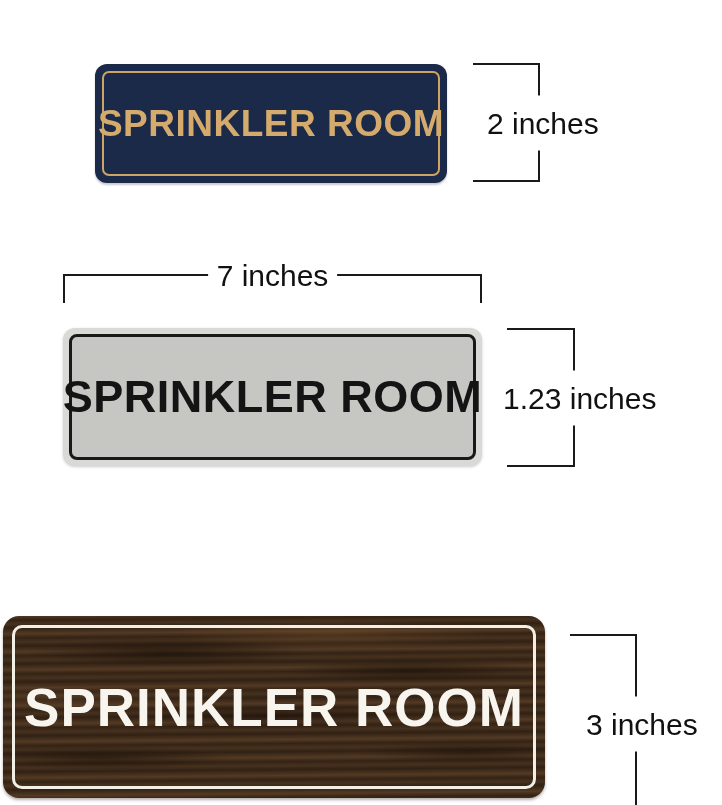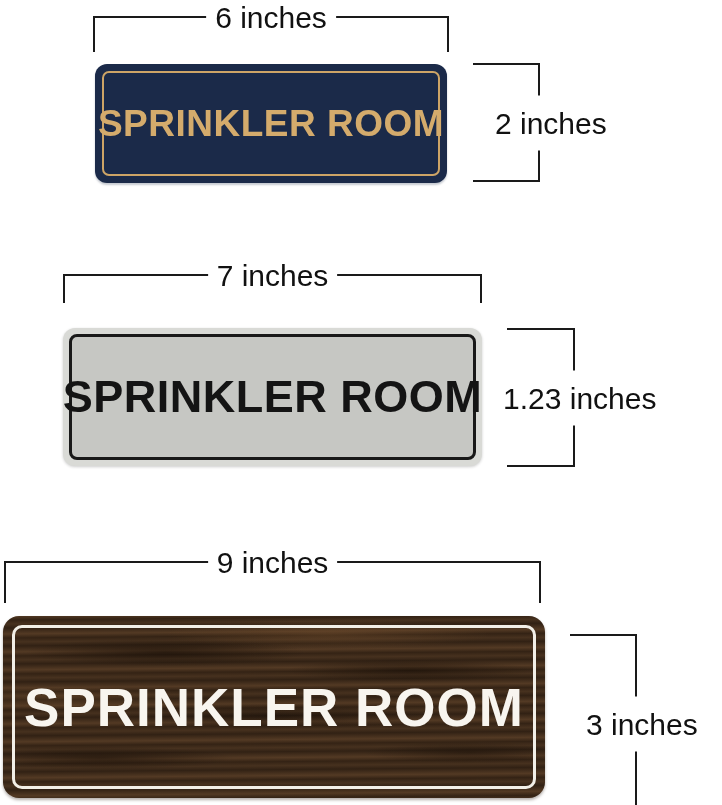--- a/index.html
+++ b/index.html
@@ -121,51 +121,45 @@
     border: 3.5px solid #f2efe7;
     border-radius: 10px;
   }
   .sign-wood .sign-text { color: #f8f5ef; font-size: 53px; letter-spacing: 1px; }
 </style>
 </head>
 <body>
 
 <div class="canvas">
 
-  <div class="dim-h" style="left:93px; top:16px; width:356px; height:36px;">
-    <span class="dim-label">6 inches</span>
-  </div>
 
   <div class="sign sign-navy">
     <div class="sign-inner">
       <span class="sign-text">SPRINKLER ROOM</span>
     </div>
   </div>
 
   <div class="dim-v" style="left:473px; top:63px; width:67px; height:119px;">
-    <span class="dim-label" style="left:20px;text-align:right;">2 inches</span>
+    <span class="dim-label" style="left:12px;text-align:right;">2 inches</span>
   </div>
 
   <div class="dim-h" style="left:63px; top:274px; width:419px; height:29px;">
     <span class="dim-label">7 inches</span>
   </div>
 
   <div class="sign sign-silver">
     <div class="sign-inner">
       <span class="sign-text">SPRINKLER ROOM</span>
     </div>
   </div>
 
   <div class="dim-v" style="left:507px; top:328px; width:68px; height:139px;">
     <span class="dim-label" style="left:-6px;">1.23 inches</span>
   </div>
 
-  <div class="dim-h" style="left:4px; top:561px; width:537px; height:42px;">
-    <span class="dim-label">9 inches</span>
-  </div>
 
   <div class="sign sign-wood">
     <div class="sign-inner">
       <span class="sign-text">SPRINKLER ROOM</span>
     </div>
   </div>
 
   <div class="dim-v" style="left:570px; top:634px; width:67px; height:180px;">
     <span class="dim-label" style="left:14px;">3 inches</span>
   </div>

